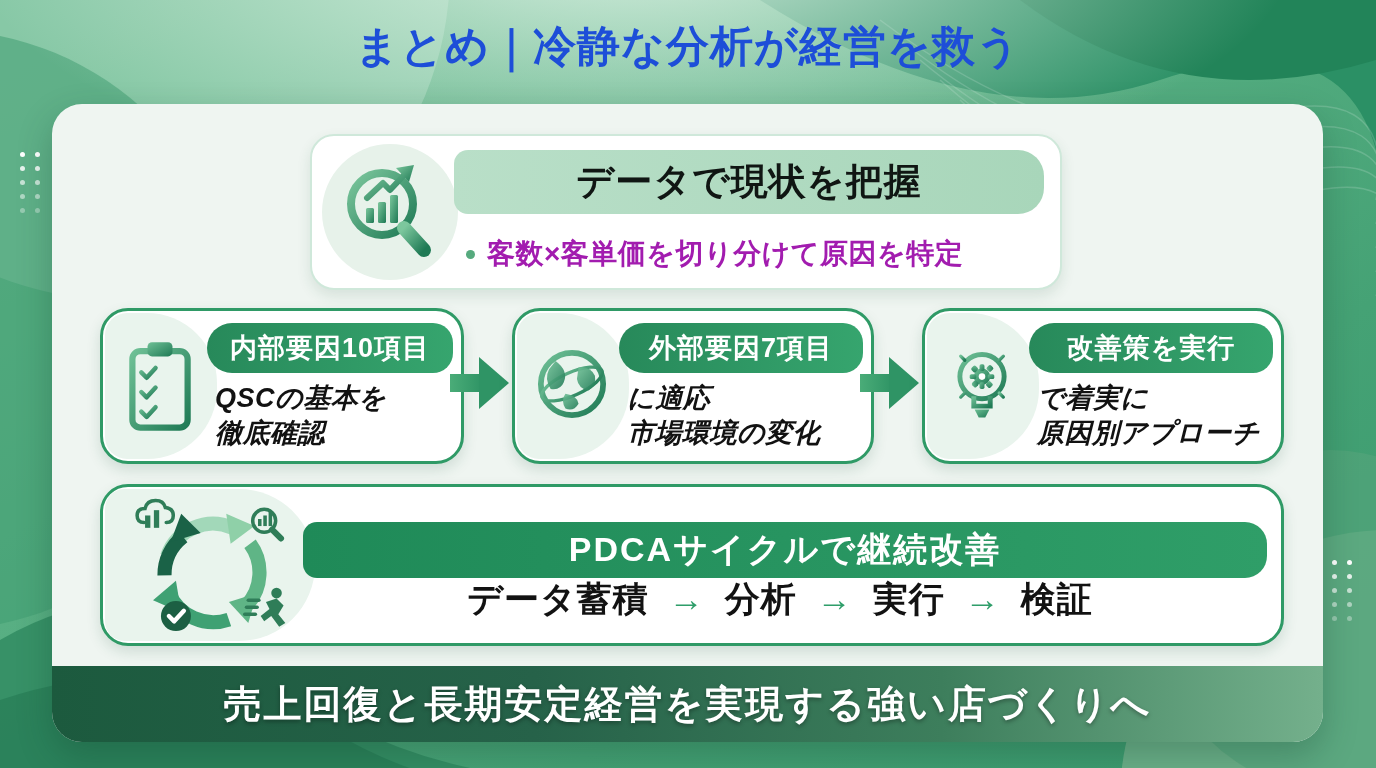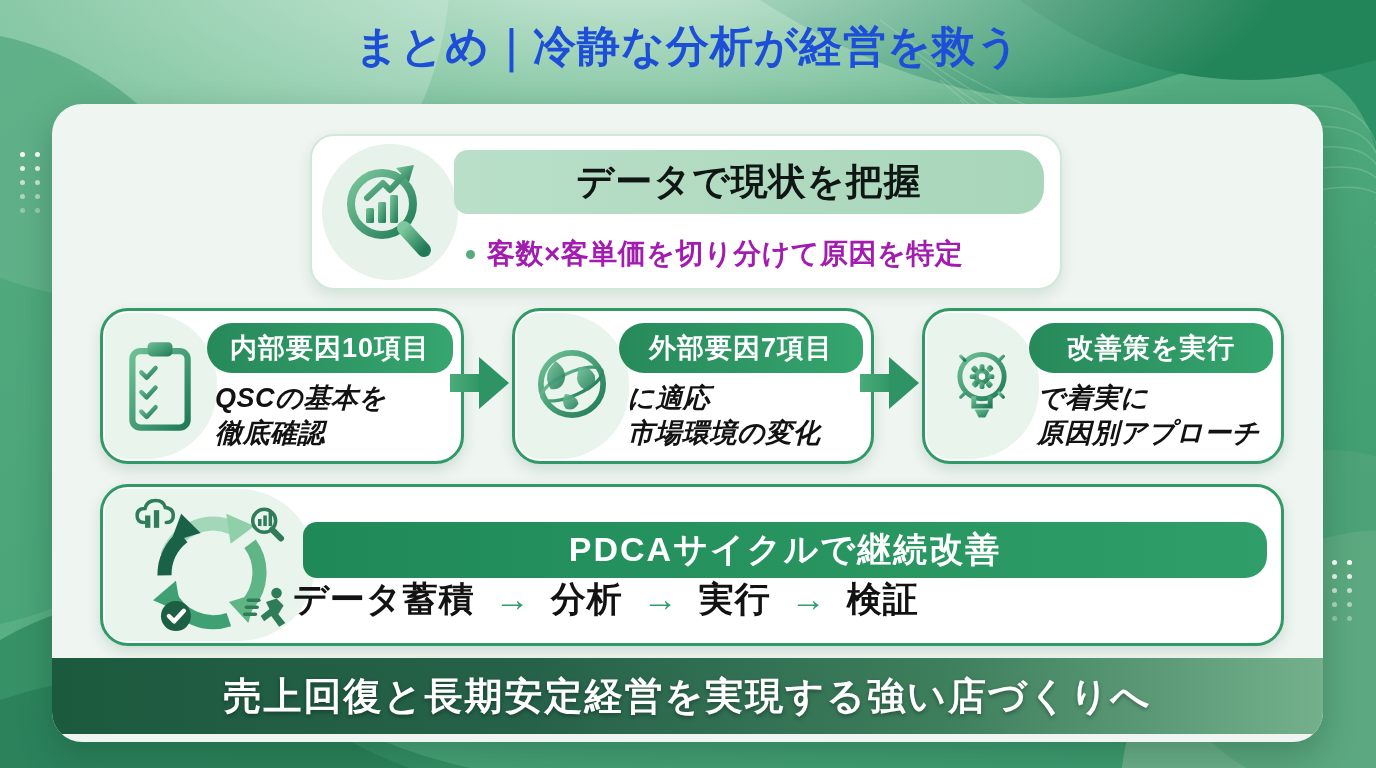--- a/index.html
+++ b/index.html
@@ -102,27 +102,27 @@
   .pdca-box .icon-wrap{position:absolute;left:16px;top:2px;width:188px;height:150px;}
   .pdca-header{
     position:absolute;left:200px;right:14px;top:10px;height:56px;
     background:linear-gradient(90deg,#1f8a58,#2f9e68);
     border-radius:14px 22px 22px 14px;
     display:flex;align-items:center;justify-content:center;
     font-size:34px;font-weight:900;color:#ffffff;letter-spacing:2px;margin-top:25px;
   }
   .pdca-flow{
     position:absolute;left:190px;right:14px;top:80px;height:64px;
-    display:flex;align-items:center;justify-content:flex-start;
+    display:flex;align-items:center;justify-content:center;
     font-size:35px;font-weight:900;color:#121212;letter-spacing:1px;
   }
   .pdca-flow .flow-arrow{color:#2f9e6a;margin:0 20px;font-weight:900;}
   
   .banner{
-    position:absolute;left:0;right:0;bottom:8px;height:76px;
+    position:absolute;left:0;right:0;bottom:0;height:76px;
     background:linear-gradient(90deg,#1c5a3e 0%,#266249 38%,#3d7e5c 70%,#74b08c 100%);
     display:flex;align-items:center;justify-content:center;
     font-size:38px;font-weight:900;color:#ffffff;letter-spacing:2px;
     text-shadow:0 2px 4px rgba(0,0,0,.35);
   }
 </style>
 </head>
 <body>
 
 <div class="stage">

